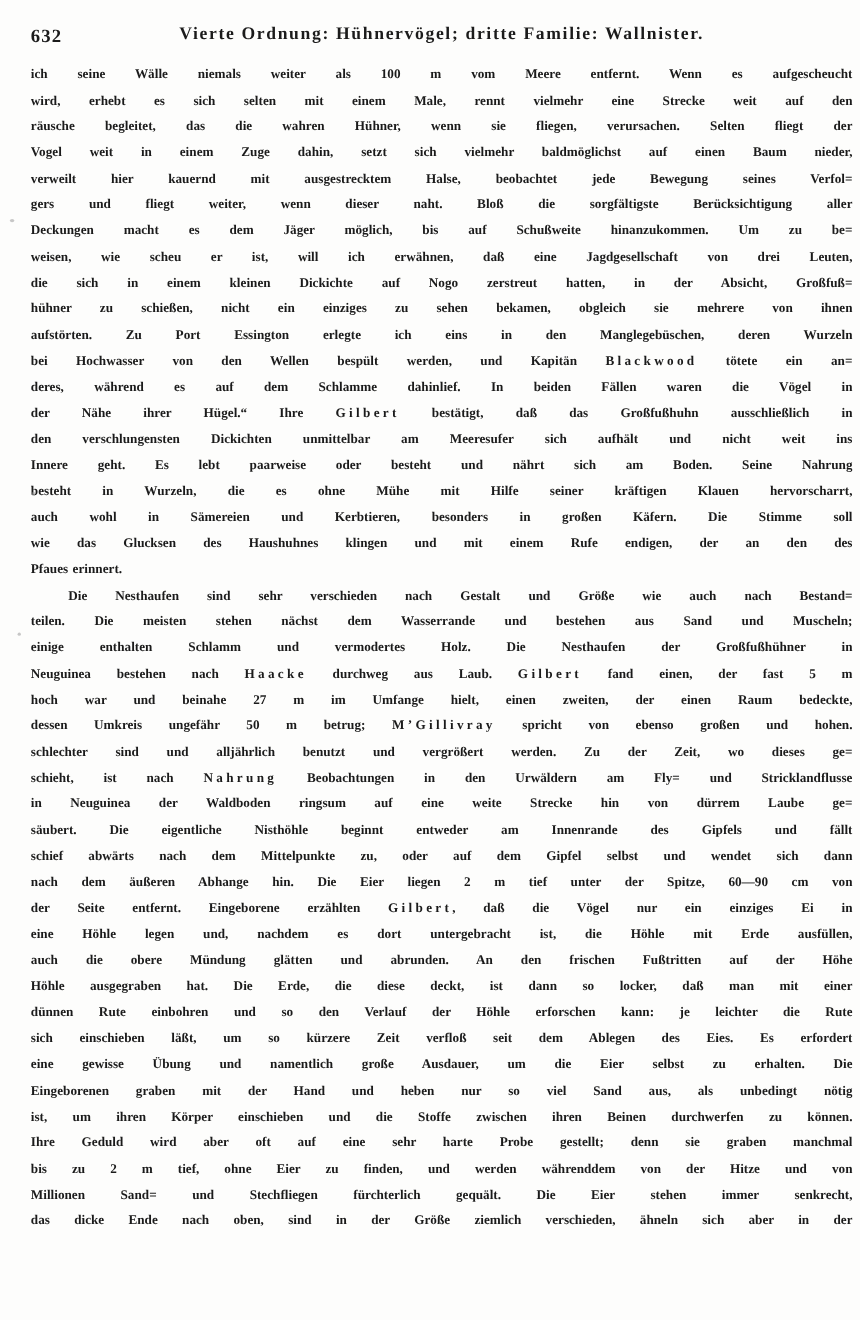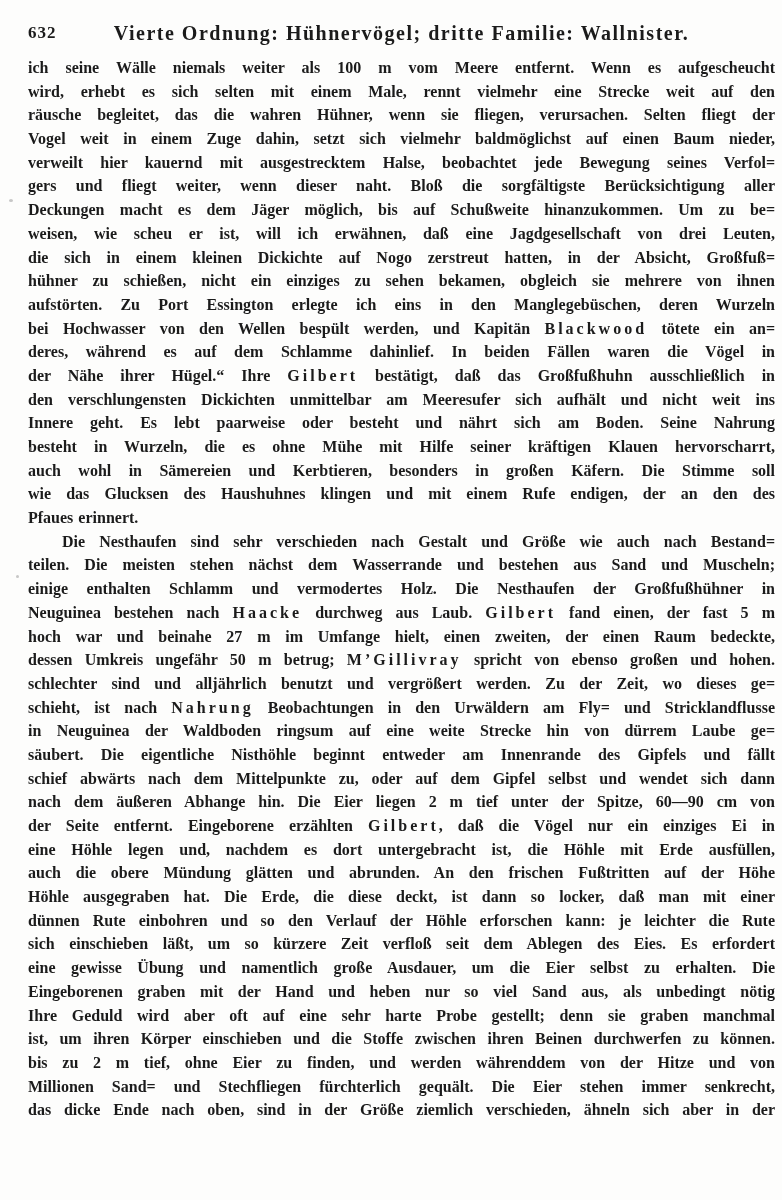--- a/index.html
+++ b/index.html
@@ -22,34 +22,34 @@
   .page-number {
     position: absolute;
     left: 0;
     top: 2px;
     font-size: 17px;
     font-weight: 700;
     letter-spacing: 1px;
   }
   .head-title {
     text-align: center;
-    font-size: 20px;
+    font-size: 16px;
     font-weight: 700;
     letter-spacing: 1.5px;
     padding-top: 1px;
     white-space: nowrap;
   }
   .body-text {
     position: absolute;
     top: 56px;
     left: 28px;
     width: 747px;
   }
   .line {
-    font-size: 16px;
+    font-size: 12px;
     font-weight: 700;
     line-height: 23.7px;
     height: 23.7px;
     overflow: hidden;
     text-align: justify;
     text-align-last: justify;
     word-spacing: 1px;
   }
   .line.indent { text-indent: 34px; }
   .line.para-end { text-align-last: left; }
@@ -104,22 +104,22 @@
       <div class="line">schief abwärts nach dem Mittelpunkte zu, oder auf dem Gipfel selbst und wendet sich dann</div>
       <div class="line">nach dem äußeren Abhange hin. Die Eier liegen 2 m tief unter der Spitze, 60—90 cm von</div>
       <div class="line"><span>der Seite entfernt. Eingeborene erzählten </span><span class="sperr">Gilbert</span><span>, daß die Vögel nur ein einziges Ei in</span></div>
       <div class="line">eine Höhle legen und, nachdem es dort untergebracht ist, die Höhle mit Erde ausfüllen,</div>
       <div class="line">auch die obere Mündung glätten und abrunden. An den frischen Fußtritten auf der Höhe</div>
       <div class="line">Höhle ausgegraben hat. Die Erde, die diese deckt, ist dann so locker, daß man mit einer</div>
       <div class="line">dünnen Rute einbohren und so den Verlauf der Höhle erforschen kann: je leichter die Rute</div>
       <div class="line">sich einschieben läßt, um so kürzere Zeit verfloß seit dem Ablegen des Eies. Es erfordert</div>
       <div class="line">eine gewisse Übung und namentlich große Ausdauer, um die Eier selbst zu erhalten. Die</div>
       <div class="line">Eingeborenen graben mit der Hand und heben nur so viel Sand aus, als unbedingt nötig</div>
+      <div class="line">ist, um ihren Körper einschieben und die Stoffe zwischen ihren Beinen durchwerfen zu können.</div>
       <div class="line">Ihre Geduld wird aber oft auf eine sehr harte Probe gestellt; denn sie graben manchmal</div>
-      <div class="line">ist, um ihren Körper einschieben und die Stoffe zwischen ihren Beinen durchwerfen zu können.</div>
       <div class="line">bis zu 2 m tief, ohne Eier zu finden, und werden währenddem von der Hitze und von</div>
       <div class="line">Millionen Sand= und Stechfliegen fürchterlich gequält. Die Eier stehen immer senkrecht,</div>
       <div class="line">das dicke Ende nach oben, sind in der Größe ziemlich verschieden, ähneln sich aber in der</div>
     </div>
 
   <div class="speck" style="left:9px;top:199px;width:4px;height:3px;"></div>
   <div class="speck" style="left:29px;top:447px;width:3px;height:4px;"></div>
   <div class="speck" style="left:16px;top:575px;width:3px;height:3px;"></div>
 </div>
 

